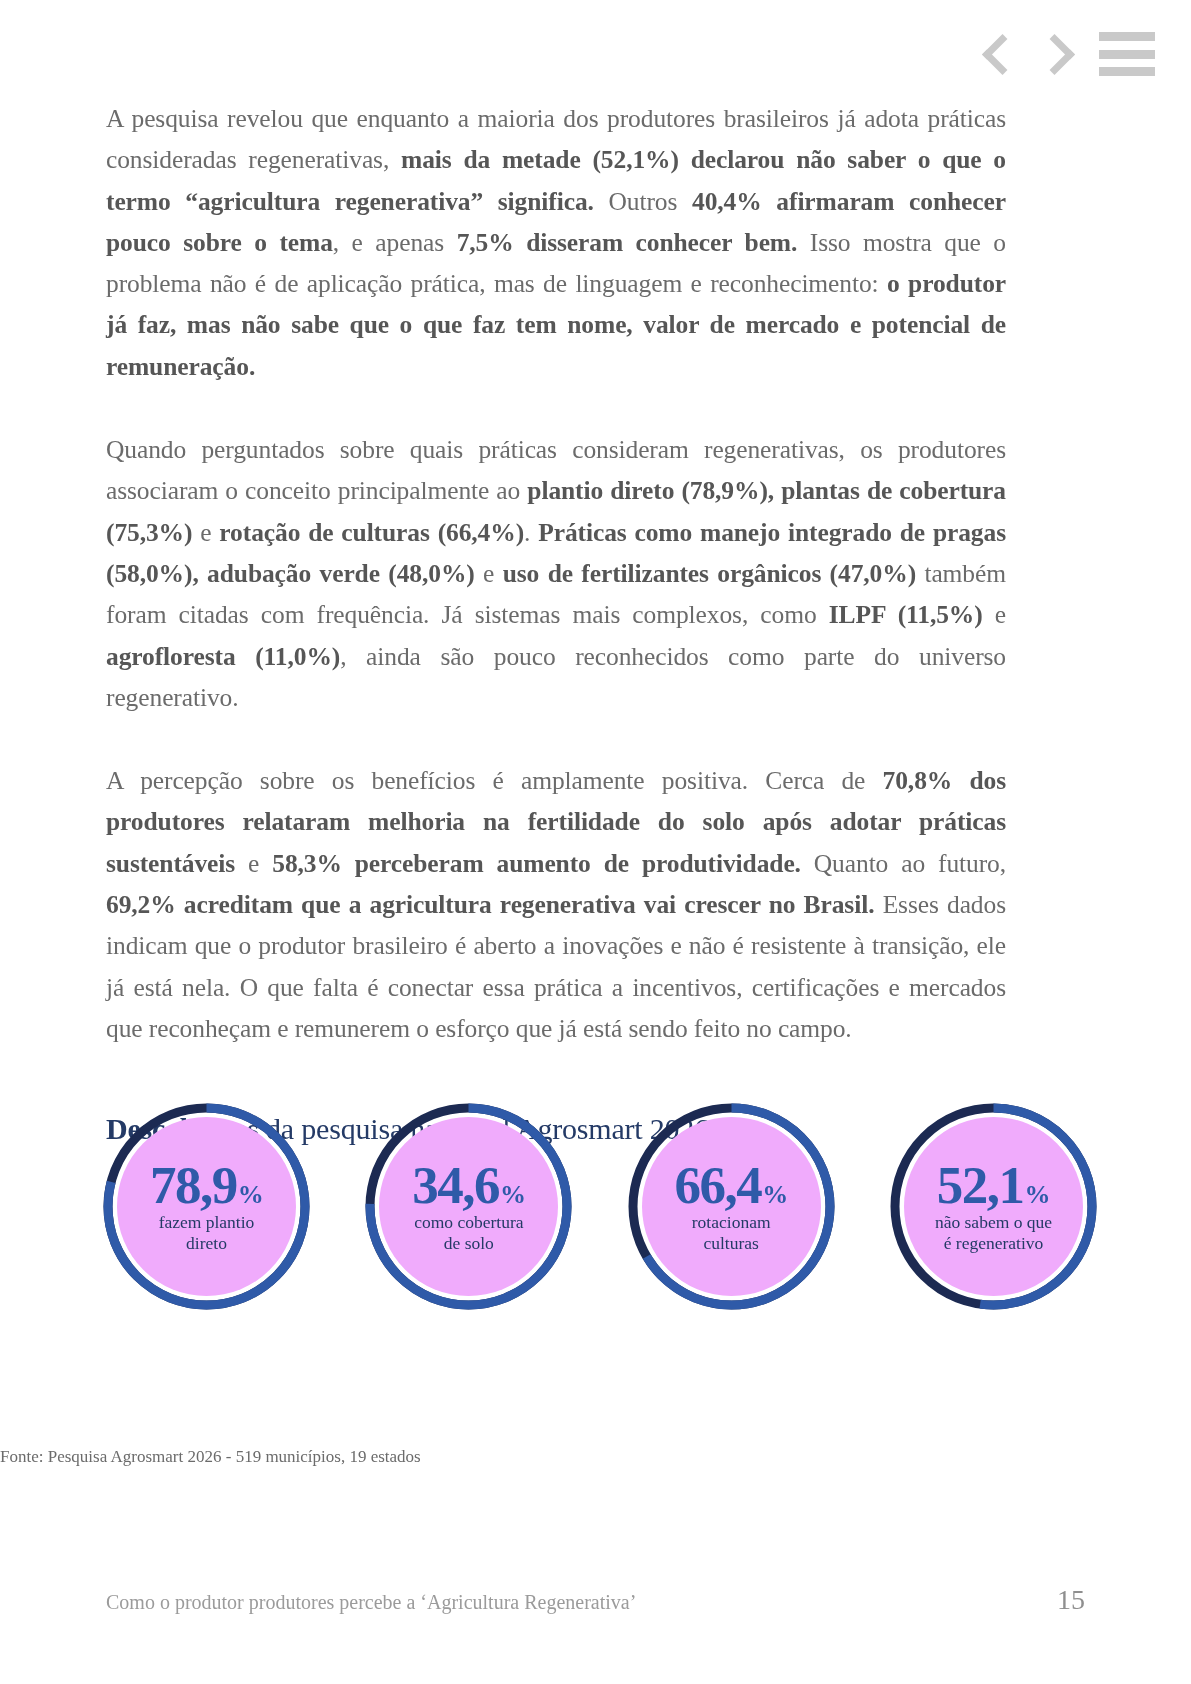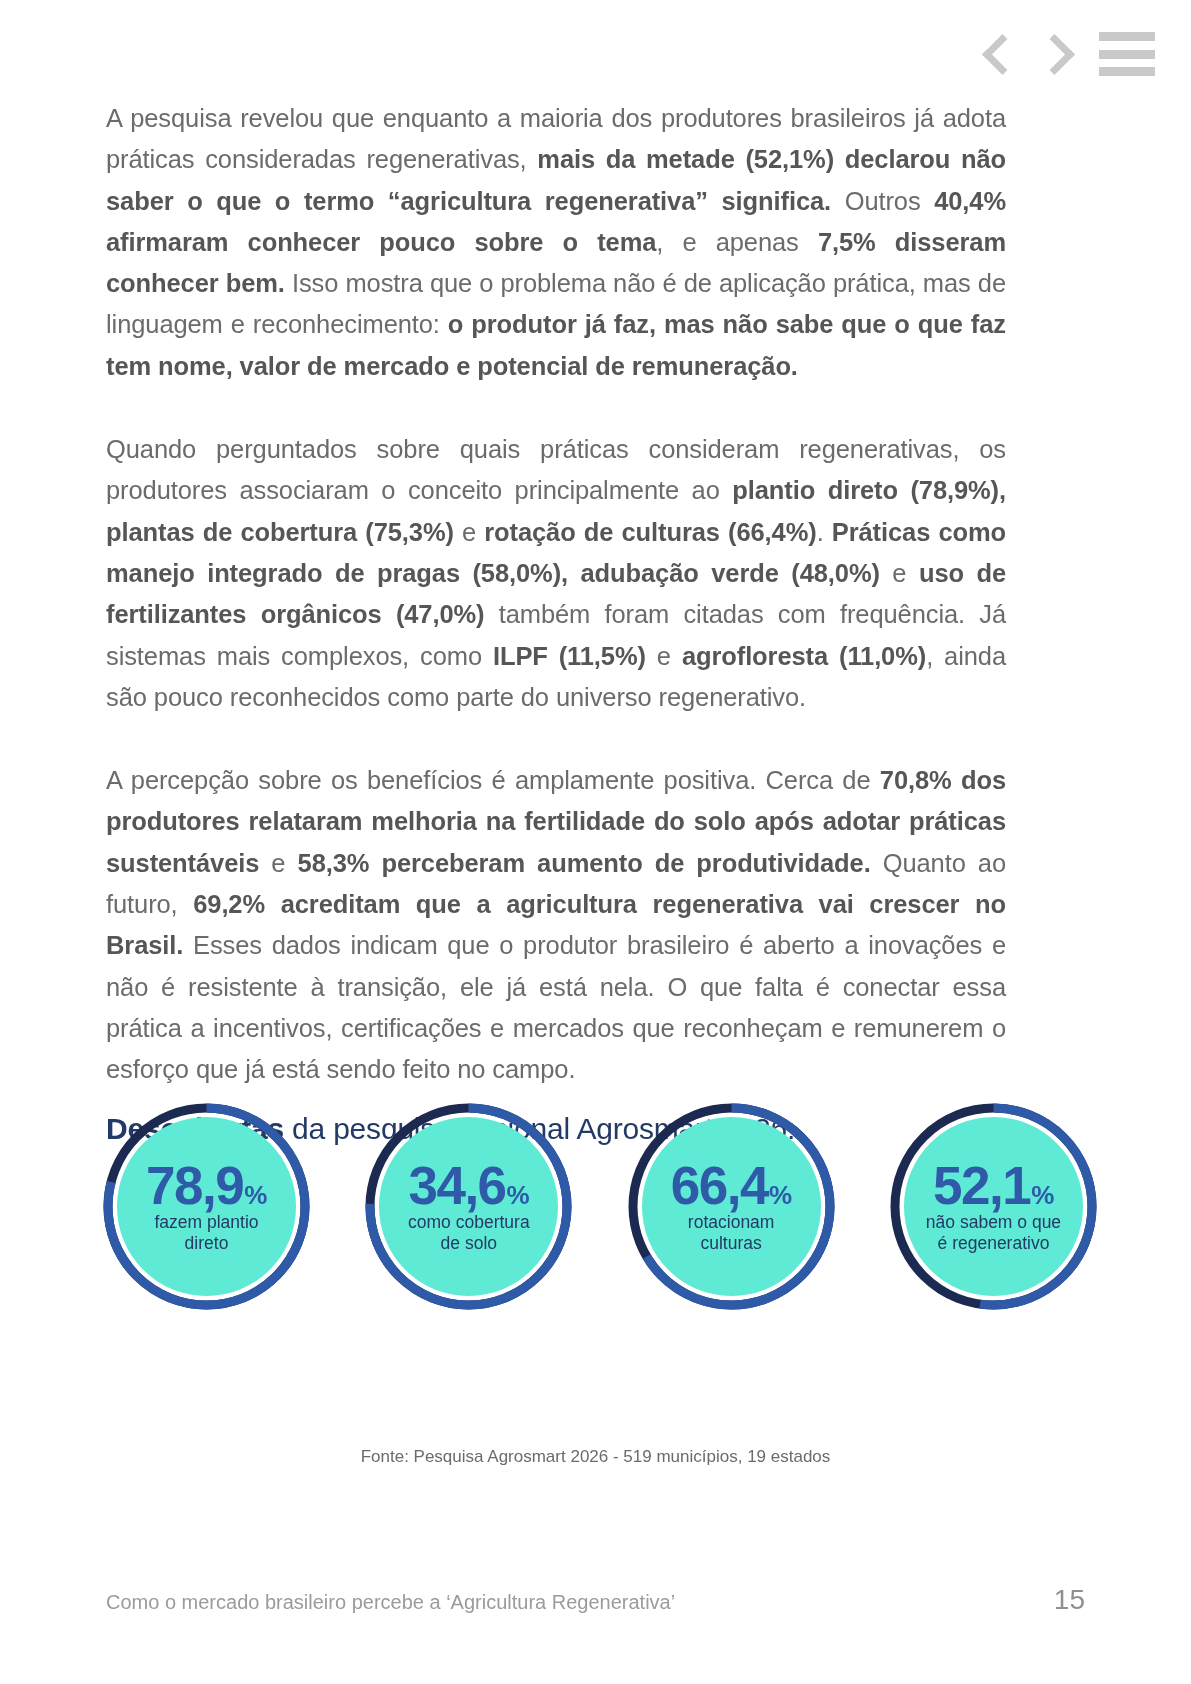--- a/index.html
+++ b/index.html
@@ -10,20 +10,21 @@
     background: #f2f2f2;
     font-family: "Liberation Sans", sans-serif;
   }
 
   .page {
     position: relative;
     width: 1191px;
     height: 1684px;
     background: #ffffff;
     overflow: hidden;
+    font-family: Liberation Serif, serif;
   }
 
   
   .header-nav {
     position: absolute;
     top: 30px;
     right: 36px;
     display: flex;
     align-items: center;
     gap: 18px;
@@ -113,21 +114,21 @@
     flex: 0 0 auto;
   }
   .stat svg { position: absolute; inset: 0; }
   .stat-inner {
     position: absolute;
     left: 17px;
     top: 17px;
     width: 179px;
     height: 179px;
     border-radius: 50%;
-    background: #5eead4;
+    background: #f0abfc;
     display: flex;
     flex-direction: column;
     align-items: center;
     justify-content: center;
     text-align: center;
   }
   .stat-value {
     color: #2f5aa8;
     font-weight: 700;
     font-size: 53px;
@@ -150,21 +151,20 @@
     font-weight: 400;
     padding: 0 10px;
   }
 
   
   .source {
     position: absolute;
     top: 1447px;
     left: 0;
     width: 1191px;
-    text-align: center;
     font-size: 17px;
     color: #6b6b6b;
   }
 
   
   .footer {
     position: absolute;
     left: 106px;
     right: 106px;
     top: 1584px;
@@ -259,17 +259,17 @@
             <span class="stat-pct">%</span>
           </div>
           <div class="stat-label"><span>não sabem o que</span><br><span>é regenerativo</span></div>
         </div>
       </div>
     </div>
 
   <div class="source">Fonte: Pesquisa Agrosmart 2026 - 519 municípios, 19 estados</div>
 
   <div class="footer">
-    <div class="footer-title">Como o mercado brasileiro percebe a ‘Agricultura Regenerativa’</div>
+    <div class="footer-title">Como o produtor produtores percebe a ‘Agricultura Regenerativa’</div>
     <div class="footer-page">15</div>
   </div>
 
 </div>
 
 </body></html>

